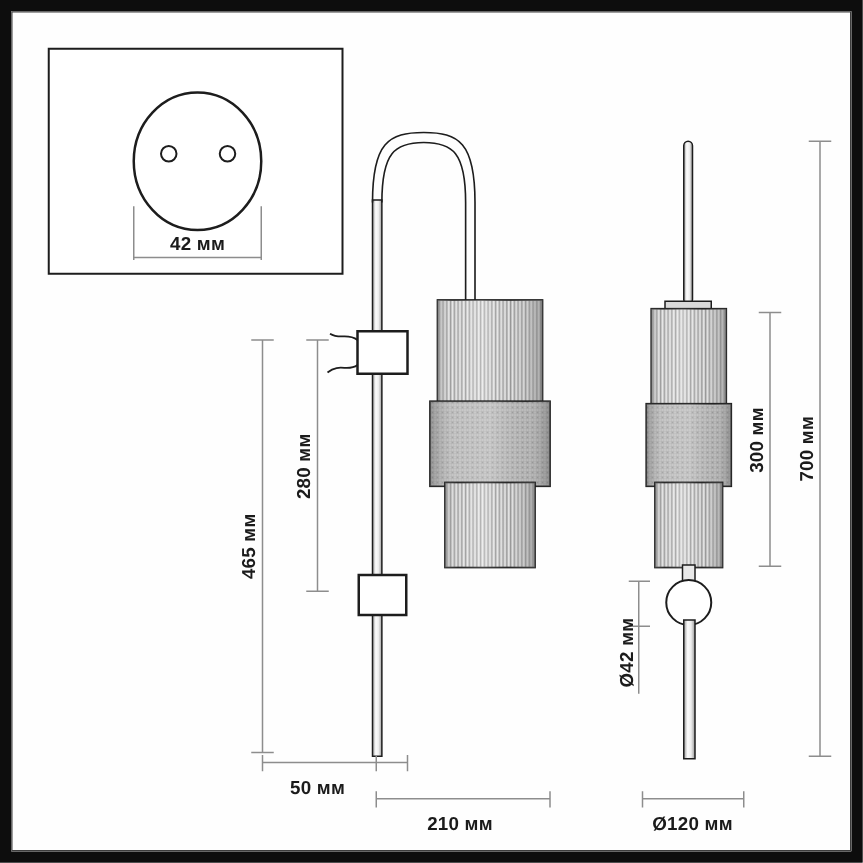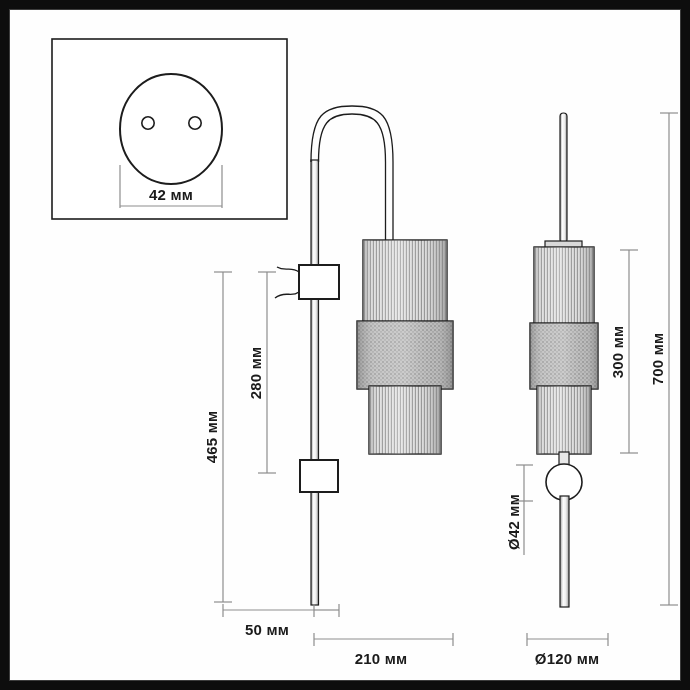--- a/index.html
+++ b/index.html
@@ -18,21 +18,21 @@
     background:#ffffff;
   }
   #frame-inner{
     position:absolute;left:9px;top:9px;
     width:672px;height:672px;
     box-sizing:border-box;
     border:1px solid #3c3c3c;
     background:#fefefe;
   }
   #canvas{
-    position:absolute;left:19px;top:10px;
+    position:absolute;left:6px;top:10px;
     width:670px;height:670px;
     overflow:hidden;
   }
   svg.dwg{position:absolute;left:0;top:0;}
   .dimtext{
     font-family:"Liberation Sans","DejaVu Sans",sans-serif;
     font-size:15px;
     font-weight:600;
     fill:#1b1b1b;
     letter-spacing:0.2px;

